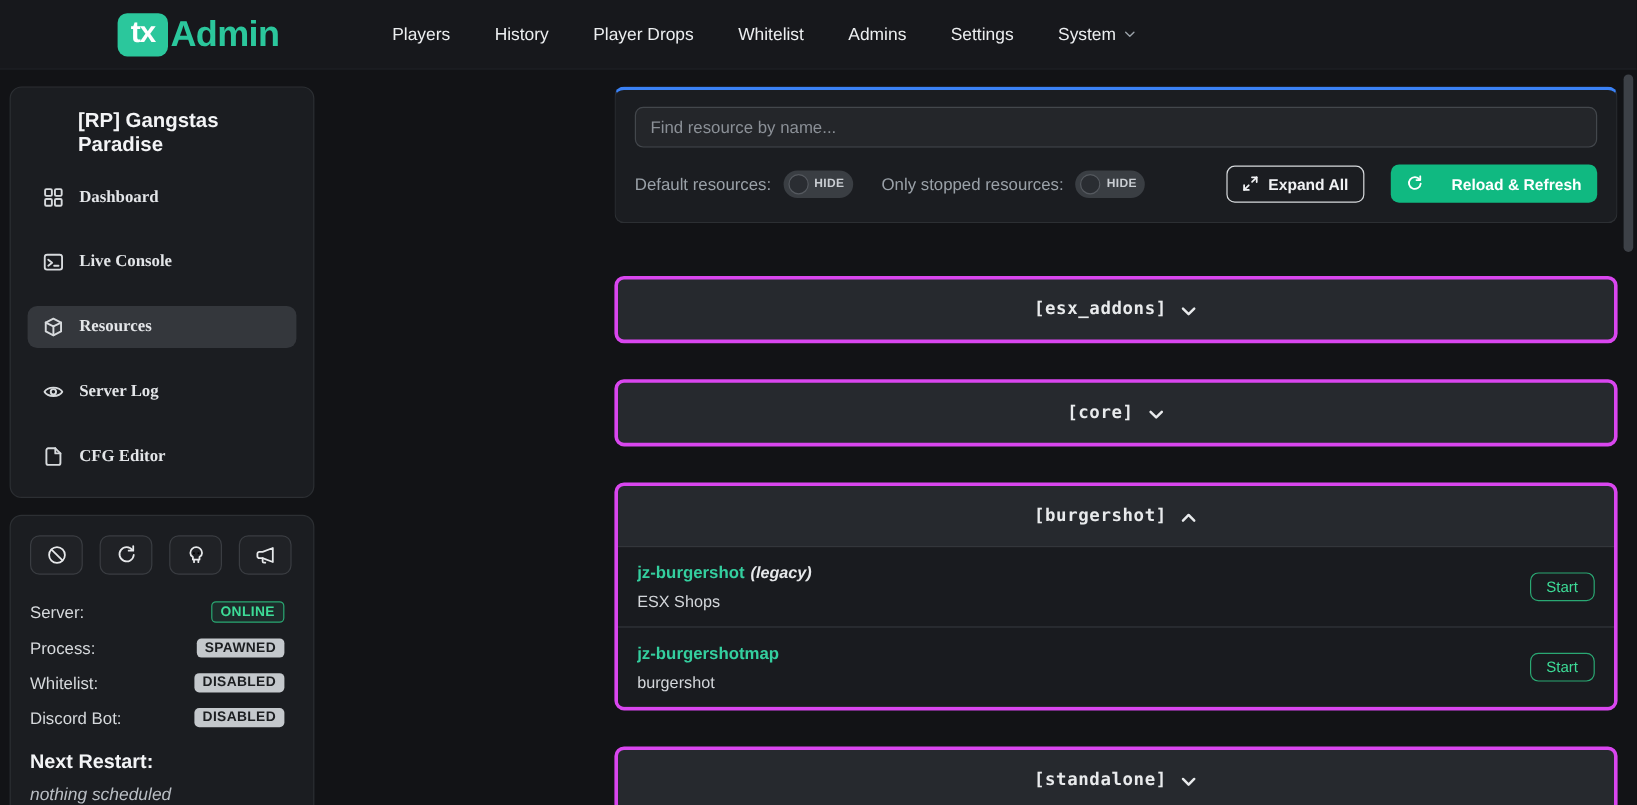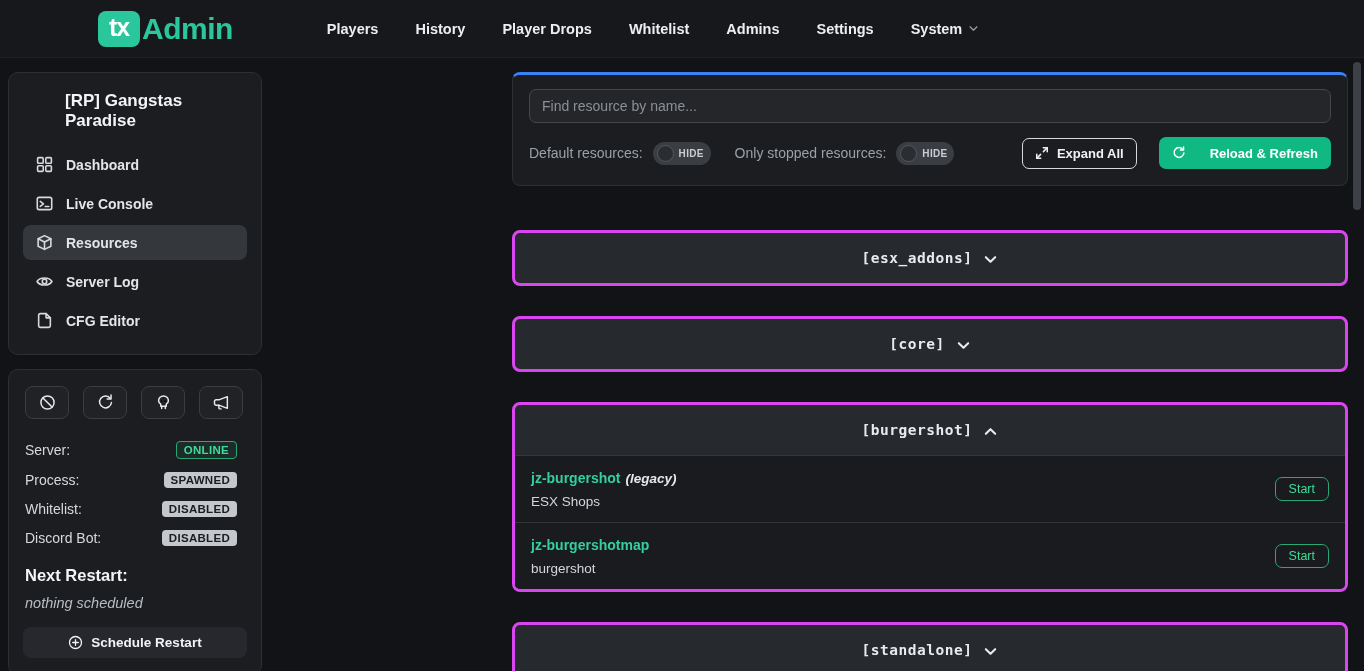--- a/index.html
+++ b/index.html
@@ -22,32 +22,32 @@
   .brand { display:flex; align-items:center; gap:2px; cursor:pointer; }
   .brand-box {
     background:#2bc79c; color:#ffffff; font-weight:800; font-size:25px;
     width:42px; height:36px; border-radius:8px;
     display:flex; align-items:center; justify-content:center;
     letter-spacing:-1px; padding-bottom:3px;
   }
   .brand-text { color:#2bc79c; font-size:30px; font-weight:700; letter-spacing:-0.5px; }
   .nav-items { display:flex; align-items:center; gap:37px; margin-left:94px; }
   .nav-item {
-    color:#eceef0; font-size:14.5px; font-weight:700; text-decoration:none;
+    color:#eceef0; font-size:14.5px; font-weight:400; text-decoration:none;
     cursor:pointer; display:flex; align-items:center; gap:6px; white-space:nowrap;
   }
 
   
   .sidebar { position:absolute; left:8px; top:72px; width:254px; display:flex; flex-direction:column; gap:14px; }
   .card {
     background:#1b1d21; border:1px solid #2c2f33; border-radius:10px;
     padding:16px 14px; width:100%;
   }
   .server-name { font-size:17px; font-weight:700; color:#f3f4f6; margin:2px 2px 16px 2px;padding-left:40px; }
-  .menu { display:flex; flex-direction:column; gap:4px; }
+  .menu { display:flex; flex-direction:column; gap:19px;font-family:Liberation Serif, serif; }
   .menu-item {
     display:flex; align-items:center; gap:13px; padding:9px 13px;
     border-radius:8px; font-size:14px; font-weight:600; color:#e3e5e8; cursor:pointer;
   }
   .menu-item.active { background:#34373c; }
   .menu-icon { width:17px; height:17px; stroke:#d7dadd; stroke-width:1.5; fill:none;
     stroke-linecap:round; stroke-linejoin:round; }
 
   .controls { display:flex; gap:14px; margin-bottom:18px; padding-left:2px; }
   .ctrl-btn {

